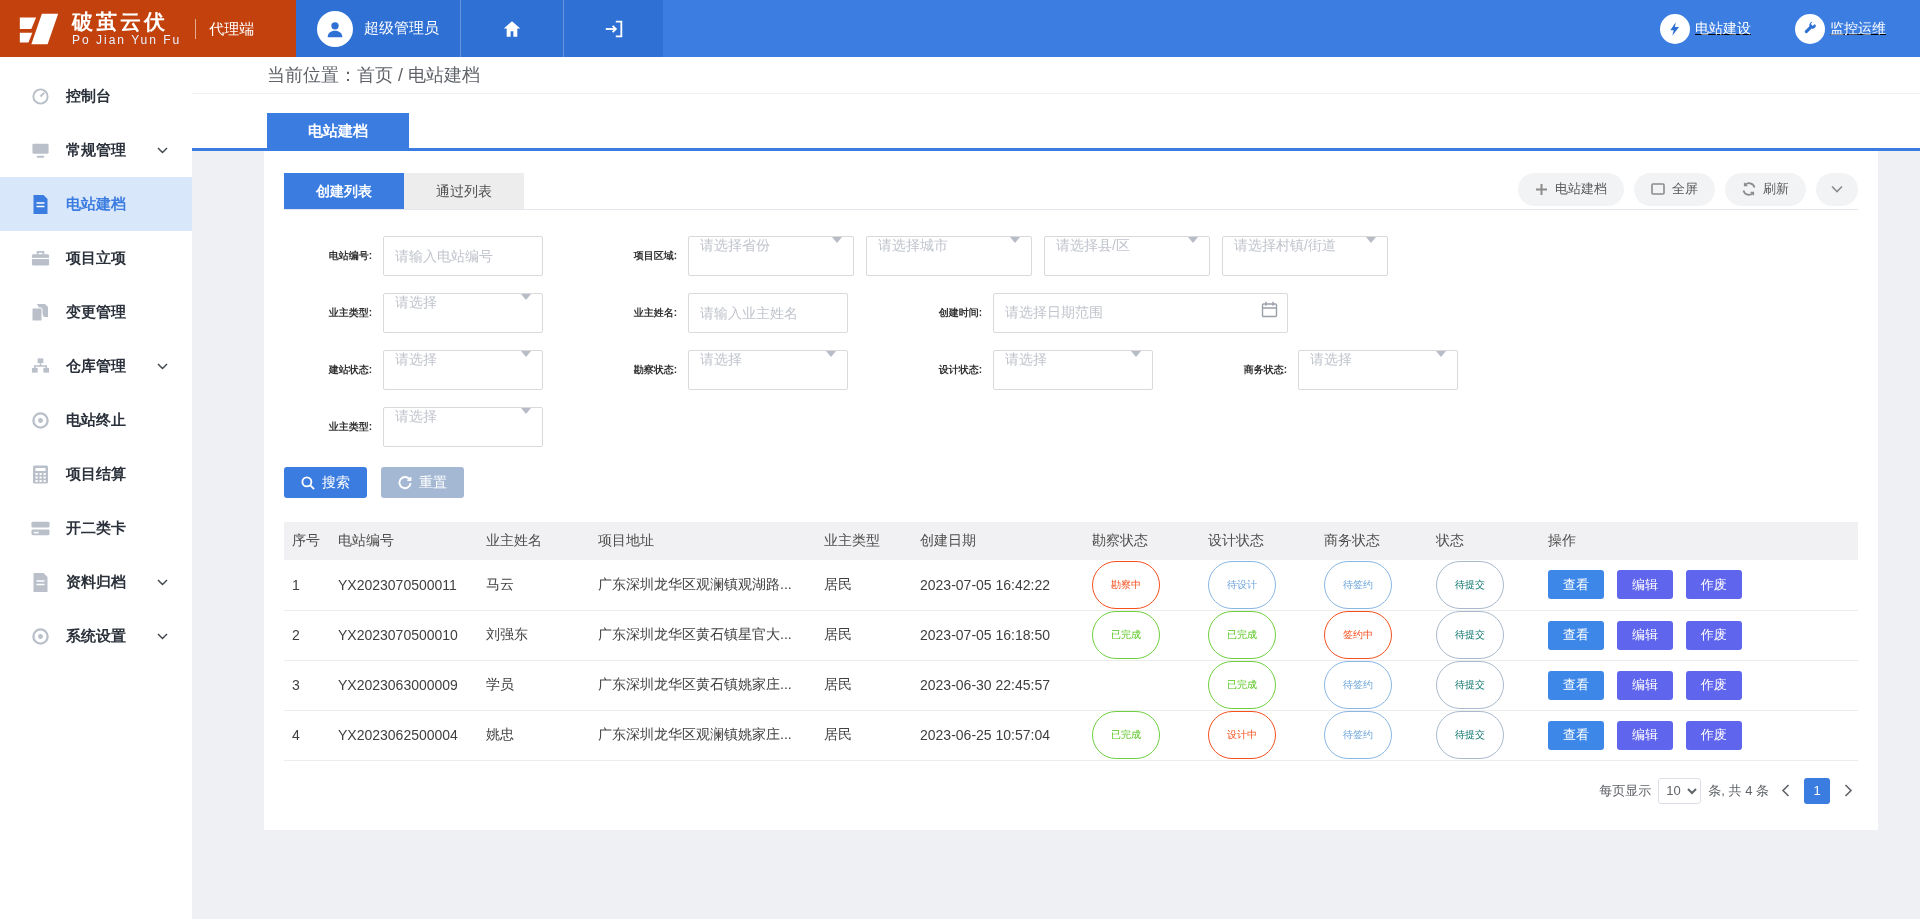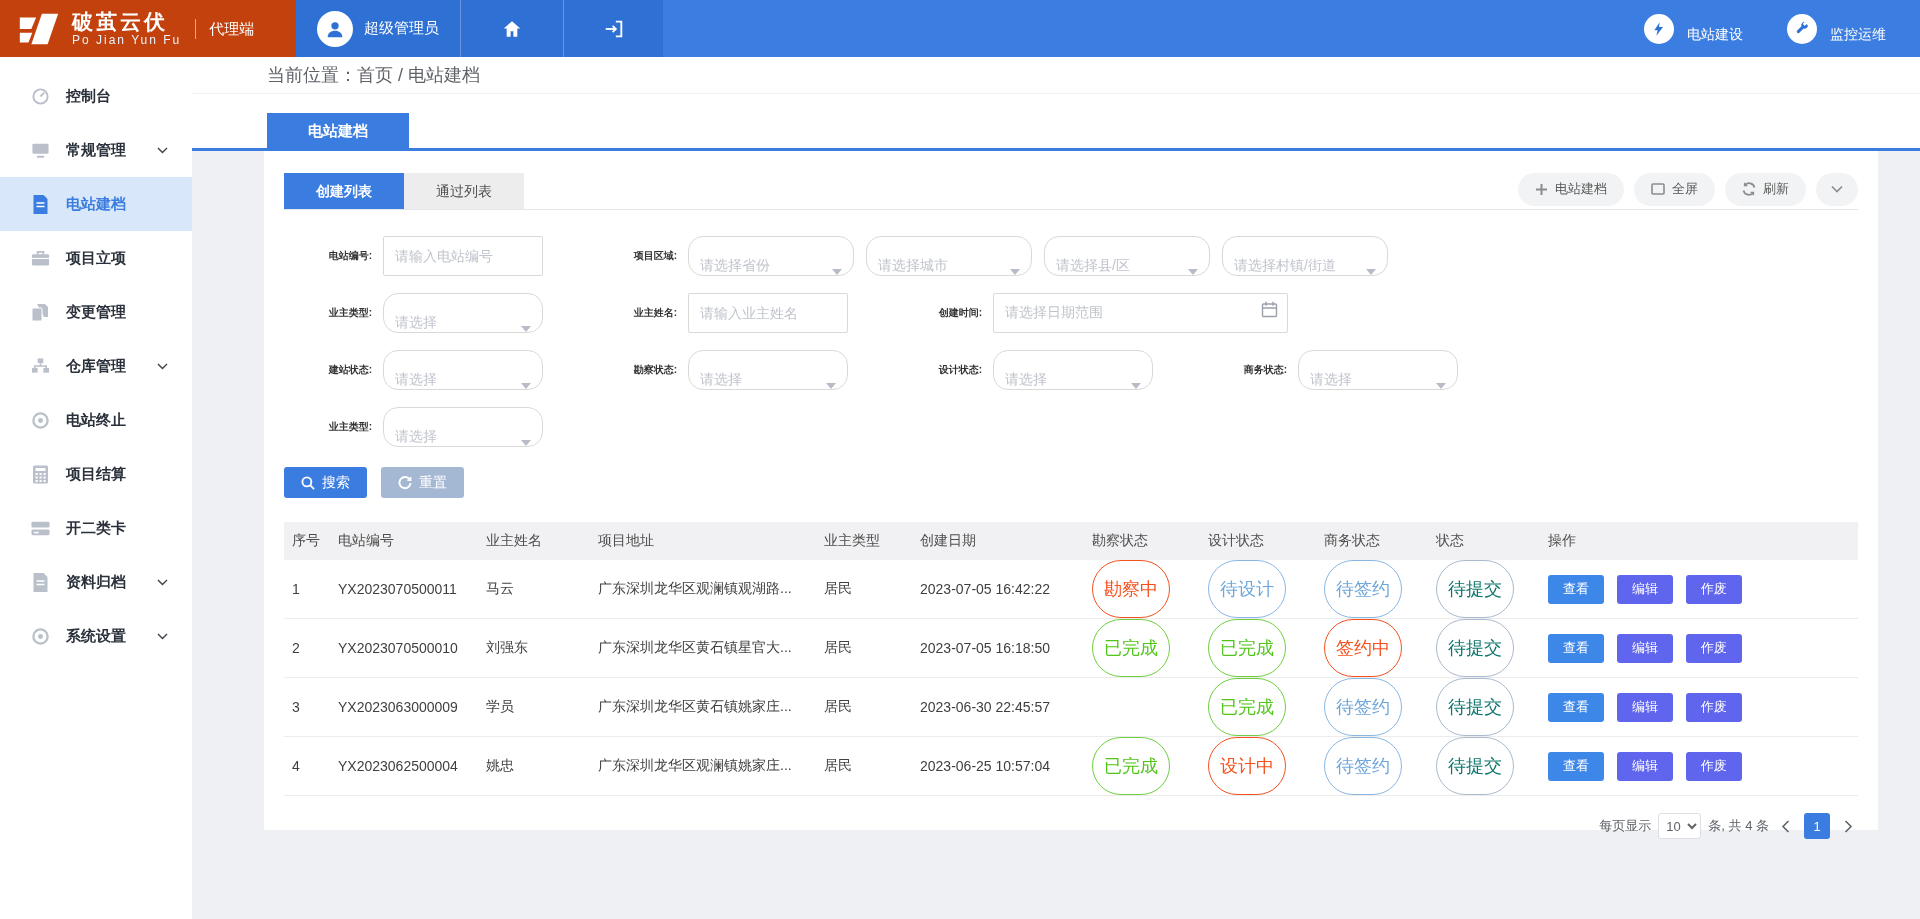--- a/index.html
+++ b/index.html
@@ -15,21 +15,21 @@
   .top-cells { display:flex; align-items:stretch; }
   .cell { background:#2e70d4; display:flex; align-items:center; justify-content:center; }
   .cell + .cell { border-left:1px solid rgba(255,255,255,.28); }
   .cell-user { width:164px;font-family:Liberation Mono, monospace; }
   .cell-home { width:103px; }
   .cell-exit { width:100px; }
   .avatar { width:36px; height:36px; border-radius:50%; background:#fff; display:flex; align-items:center; justify-content:center; }
   .user-name { color:#fff; font-size:15px; margin-left:11px; }
   .top-spacer { flex:1; }
   .top-right { display:flex; align-items:center; gap:44px; padding-right:34px; }
-  .tr-item { display:flex; align-items:flex-end; gap:13px; cursor:pointer; }
+  .tr-item { display:flex; align-items:center; gap:5px; cursor:pointer;text-decoration:underline; }
   .tr-circle { width:30px; height:30px; border-radius:50%; background:#fff; display:flex; align-items:center; justify-content:center; }
   .tr-label { color:#fff; font-size:14px; }
 
   
   .frame { display:flex; height:862px; }
   .sidebar { width:192px; background:#fff; flex-shrink:0; padding-top:12px; }
   .side-item { height:54px; display:flex; align-items:center; padding:0 24px 0 30px; cursor:pointer; }
   .side-item .icon { width:20px; display:flex; justify-content:center; flex-shrink:0; }
   .side-item .lbl { font-size:15px; font-weight:bold; color:#2b313b; margin-left:16px; }
   .side-item .chev { margin-left:auto; }
@@ -55,37 +55,37 @@
 
   
   .filter-area { padding-top:26px; }
   .frow { display:flex; align-items:center; margin-bottom:17px; }
   .fgroup { display:flex; align-items:center; }
   .fgroup + .fgroup { margin-left:46px; }
   .flabel { width:88px; text-align:right; font-size:10px; font-weight:bold; color:#333; margin-right:11px; flex-shrink:0; }
   .ctrl { height:40px; border:1px solid #d9d9d9; border-radius:2px; background:#fff; font-size:14px; }
   input.ctrl { padding:0 11px; color:#333; width:160px; }
   input.ctrl::placeholder { color:#c0c4cc; }
-  .sel { width:166px; display:flex; align-items:flex-end; padding:0 11px; color:#c0c4cc; position:relative; cursor:pointer;border-radius:15px; }
+  .sel { width:166px; display:flex; align-items:flex-start; padding:0 11px; color:#c0c4cc; position:relative; cursor:pointer; }
   .sel.w160 { width:160px; }
   .sel .caret { position:absolute; right:11px; width:0; height:0; border-left:5px solid transparent; border-right:5px solid transparent; border-top:6px solid #b8bcc6; }
   .sel-gap { display:flex; gap:12px; }
   .date-wrap { width:295px; display:flex; align-items:center; padding:0 11px; color:#c0c4cc; position:relative; cursor:text; }
   .date-wrap .cal { position:absolute; right:9px; top:7px; }
 
   .btn-row { margin-top:20px; display:flex; gap:14px; }
   .btn { height:31px; border:none; border-radius:3px; color:#fff; font-size:14px; display:flex; align-items:center; gap:7px; padding:0 17px; cursor:pointer; }
   .btn-search { background:#3a7cdf; }
   .btn-reset { background:#a5b8d3; }
 
   
   .tbl { width:100%; border-collapse:collapse; table-layout:fixed; margin-top:24px; }
   .tbl thead th { background:#f1f1f3; height:38px; font-size:14px; color:#4d4d4d; font-weight:normal; text-align:left; padding:0 8px; }
   .tbl tbody td { height:50px; border-bottom:1px solid #ececec; font-size:14px; color:#3f3f3f; padding:0 8px; }
-  .pill { display:inline-block; min-width:68px; text-align:center; padding:16px 11px; border-radius:999px; font-size:18px; border:1px solid; background:#fff; }
+  .pill { display:inline-block; min-width:68px; text-align:center; padding:16px 11px; border-radius:999px; font-size:10px; border:1px solid; background:#fff; }
   .p-orange { color:#f4511e; border-color:#f4511e; }
   .p-green  { color:#52c41a; border-color:#6fcf3f; }
   .p-blue   { color:#6ea6dc; border-color:#8ab6e4; }
   .p-gray   { color:#0f766e; border-color:#a9bacc; }
   .op { height:29px; border:none; border-radius:3px; color:#fff; font-size:13px; padding:0 15px; margin-right:9px; cursor:pointer; }
   .op-view { background:#3d87e9; }
   .op-edit, .op-void { background:#6065ee; }
 
   
   .pager { display:flex; justify-content:flex-end; align-items:center; margin-top:17px; font-size:13px; color:#5f6368; gap:7px; }

